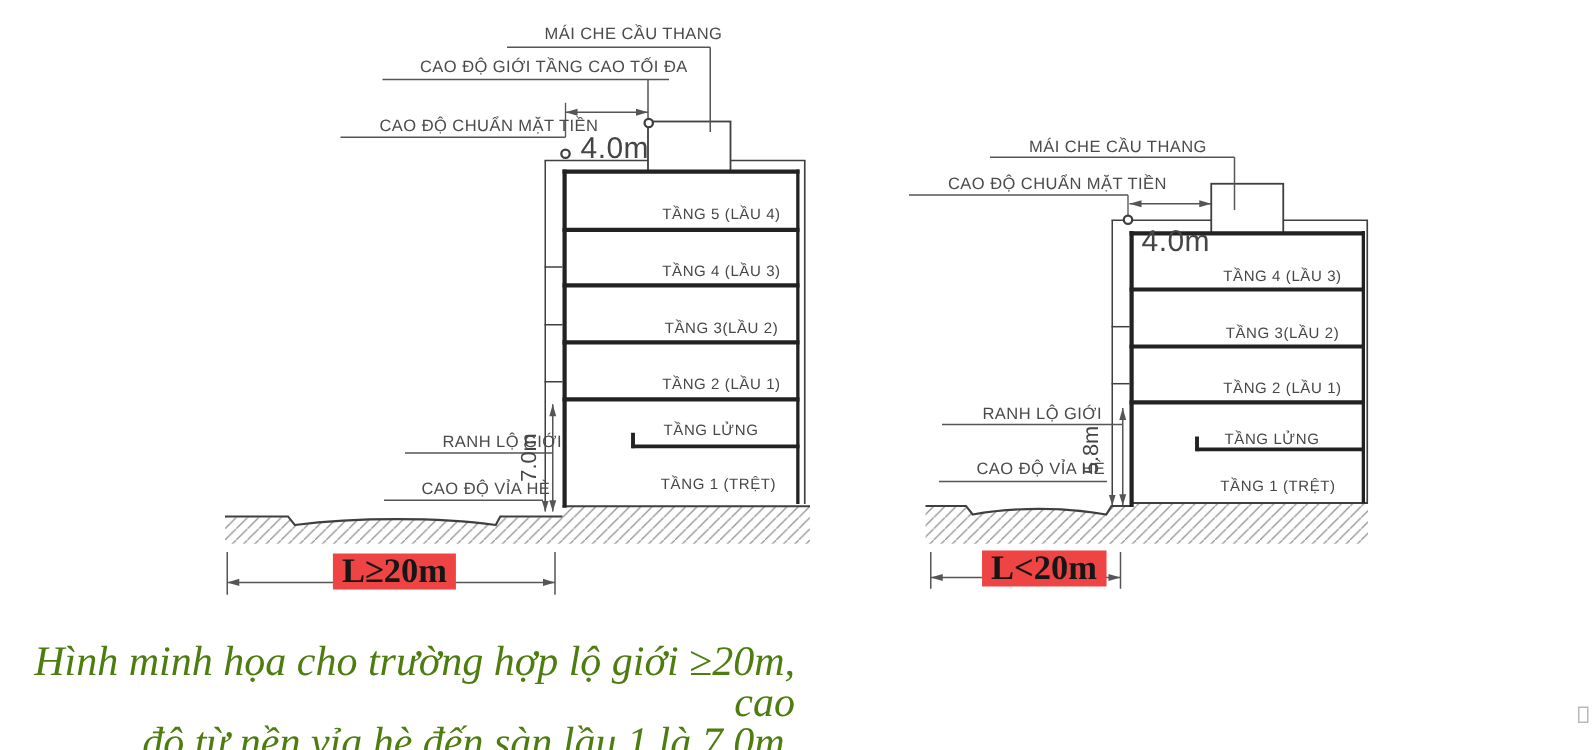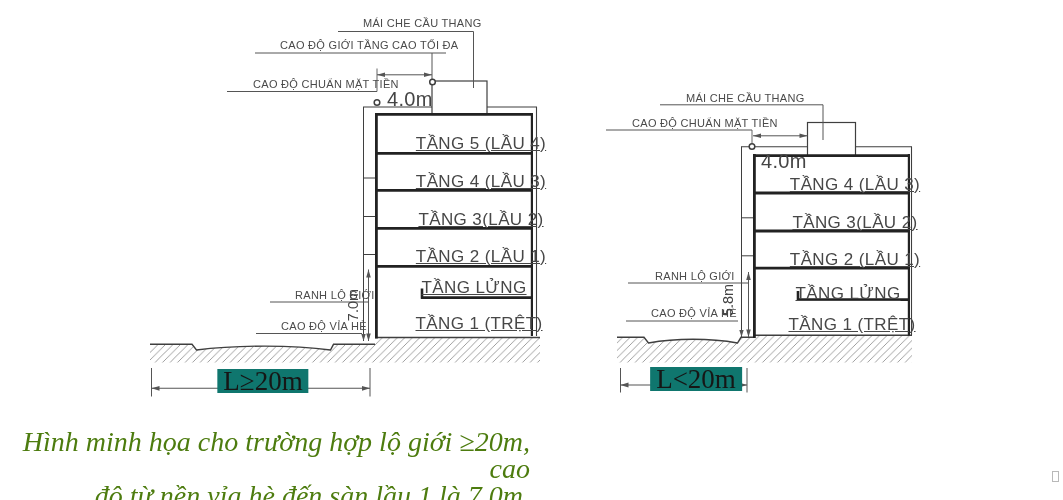--- a/index.html
+++ b/index.html
@@ -1,25 +1,25 @@
 <!DOCTYPE html>
 <html><head>
 <meta charset="utf-8">
 <style>
   html,body{margin:0;padding:0;background:#fff;}
   .stage{position:relative;width:1063px;height:500px;background:#fff;overflow:hidden;
          font-family:"Liberation Sans","DejaVu Sans",sans-serif;}
   .stage svg{position:absolute;left:0;top:0;}
   .lbl{position:absolute;white-space:nowrap;font-size:11px;line-height:13px;color:#4a4a4a;letter-spacing:.3px;padding-left:24px;}
   .dimtxt{position:absolute;white-space:nowrap;font-size:20px;line-height:16px;color:#454545;letter-spacing:.3px;margin-top:36px;}
-  .floor{position:absolute;white-space:nowrap;font-size:17px;line-height:13px;color:#474747;letter-spacing:.4px;transform:translateX(-50%);text-decoration:underline;}
+  .floor{position:absolute;white-space:nowrap;font-size:10px;line-height:13px;color:#474747;letter-spacing:.4px;transform:translateX(-50%);}
   .vdim{position:absolute;width:44px;height:16px;text-align:center;font-size:14.5px;line-height:16px;color:#454545;
         transform:rotate(-90deg);transform-origin:center;white-space:nowrap;}
   .ldim{position:absolute;transform:translateX(-50%);font-family:"Liberation Serif","DejaVu Serif",serif;
-        font-size:27px;line-height:24px;color:#161616;background:#0f766e;padding:0 6px;white-space:nowrap;}
+        font-size:23px;line-height:24px;color:#161616;background:#ef4444;padding:0 6px;white-space:nowrap;font-weight:bold;}
   .caption{position:absolute;text-align:right;font-family:"Liberation Serif","DejaVu Serif",serif;
            font-style:italic;font-size:28px;line-height:27px;color:#4d7c0f;}
   .stray{position:absolute;left:1052px;top:471px;width:5px;height:9px;border:1px solid #b9b9b9;}
 </style>
 </head>
 <body>
 
 <div class="stage">
 
 <svg width="1063" height="500" viewBox="0 0 1063 500">

